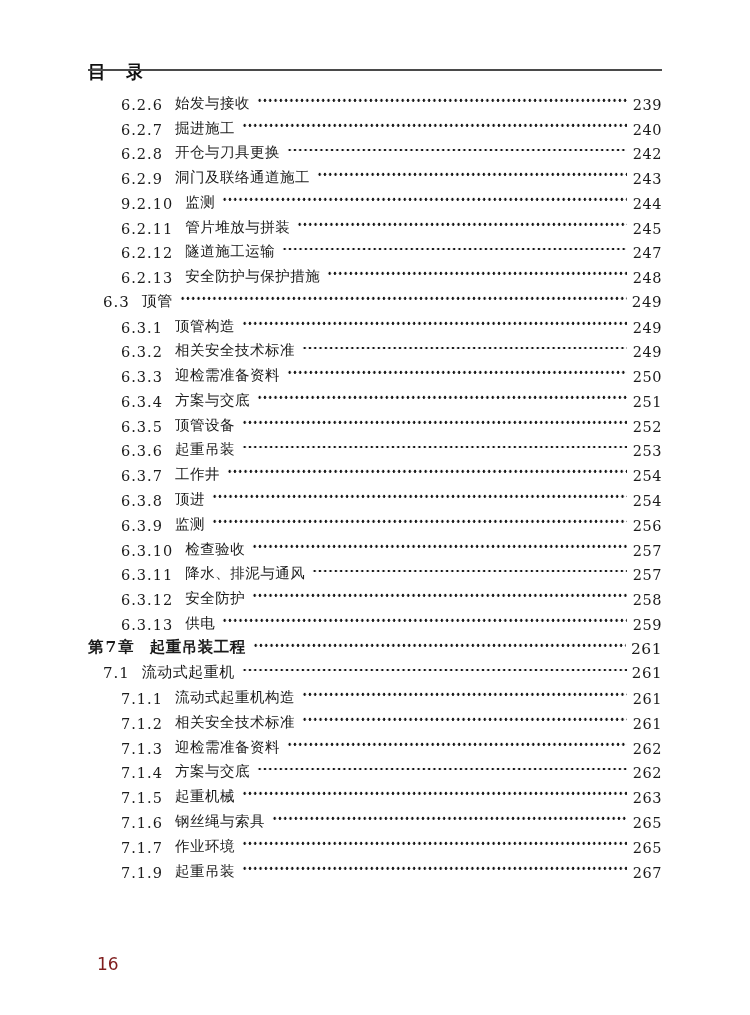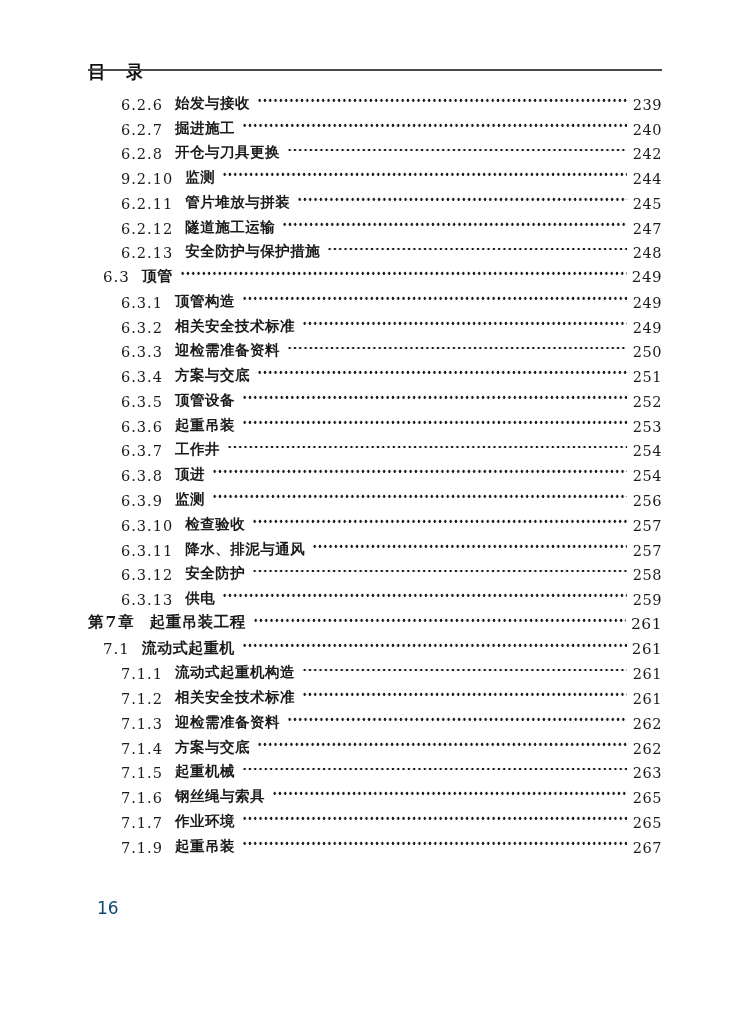--- a/index.html
+++ b/index.html
@@ -43,21 +43,20 @@
     white-space: nowrap;
   }
   .toc-row .num {
     letter-spacing: 1px;
     margin-right: 12px;
     flex: 0 0 auto;
   }
   .toc-row .title {
     letter-spacing: 0.5px;
     flex: 0 0 auto;
-    font-weight: bold;
   }
   .toc-row .dots {
     flex: 1 1 auto;
     align-self: stretch;
     margin: 0 5px 0 7px;
     background-image: radial-gradient(circle, #161616 1.15px, transparent 1.5px);
     background-size: 5.3px 100%;
     background-repeat: repeat-x;
     background-position: 0 center;
   }
@@ -68,24 +67,24 @@
     letter-spacing: 0.5px;
   }
   .toc-row.lv1 { font-weight: bold; font-size: 15.5px; }
   .toc-row.lv1 .num { letter-spacing: 2px; margin-right: 14px; }
   .toc-row.lv1 .pg { font-weight: normal; }
   .toc-row.lv2 { padding-left: 15px; font-size: 15px; }
   .toc-row.lv3 { padding-left: 33px; }
   .footer-page-number {
     position: absolute;
     left: 97px;
-    top: 898px;
+    top: 954px;
     font-family: "DejaVu Sans", "Liberation Sans", sans-serif;
     font-size: 17px;
-    color: #0c4a6e;
+    color: #7f1d1d;
   }
 </style>
 </head>
 <body>
 
 <div class="header-title">目　录</div>
 
 <div class="header-rule"></div>
 
 <div class="toc">
@@ -101,20 +100,26 @@
     <span class="dots"></span>
     <span class="pg">240</span>
   </div>
     <div class="toc-row lv3">
     <span class="num">6.2.8</span>
     <span class="title">开仓与刀具更换</span>
     <span class="dots"></span>
     <span class="pg">242</span>
   </div>
     <div class="toc-row lv3">
+    <span class="num">6.2.9</span>
+    <span class="title">洞门及联络通道施工</span>
+    <span class="dots"></span>
+    <span class="pg">243</span>
+  </div>
+    <div class="toc-row lv3">
     <span class="num">9.2.10</span>
     <span class="title">监测</span>
     <span class="dots"></span>
     <span class="pg">244</span>
   </div>
     <div class="toc-row lv3">
     <span class="num">6.2.11</span>
     <span class="title">管片堆放与拼装</span>
     <span class="dots"></span>
     <span class="pg">245</span>

